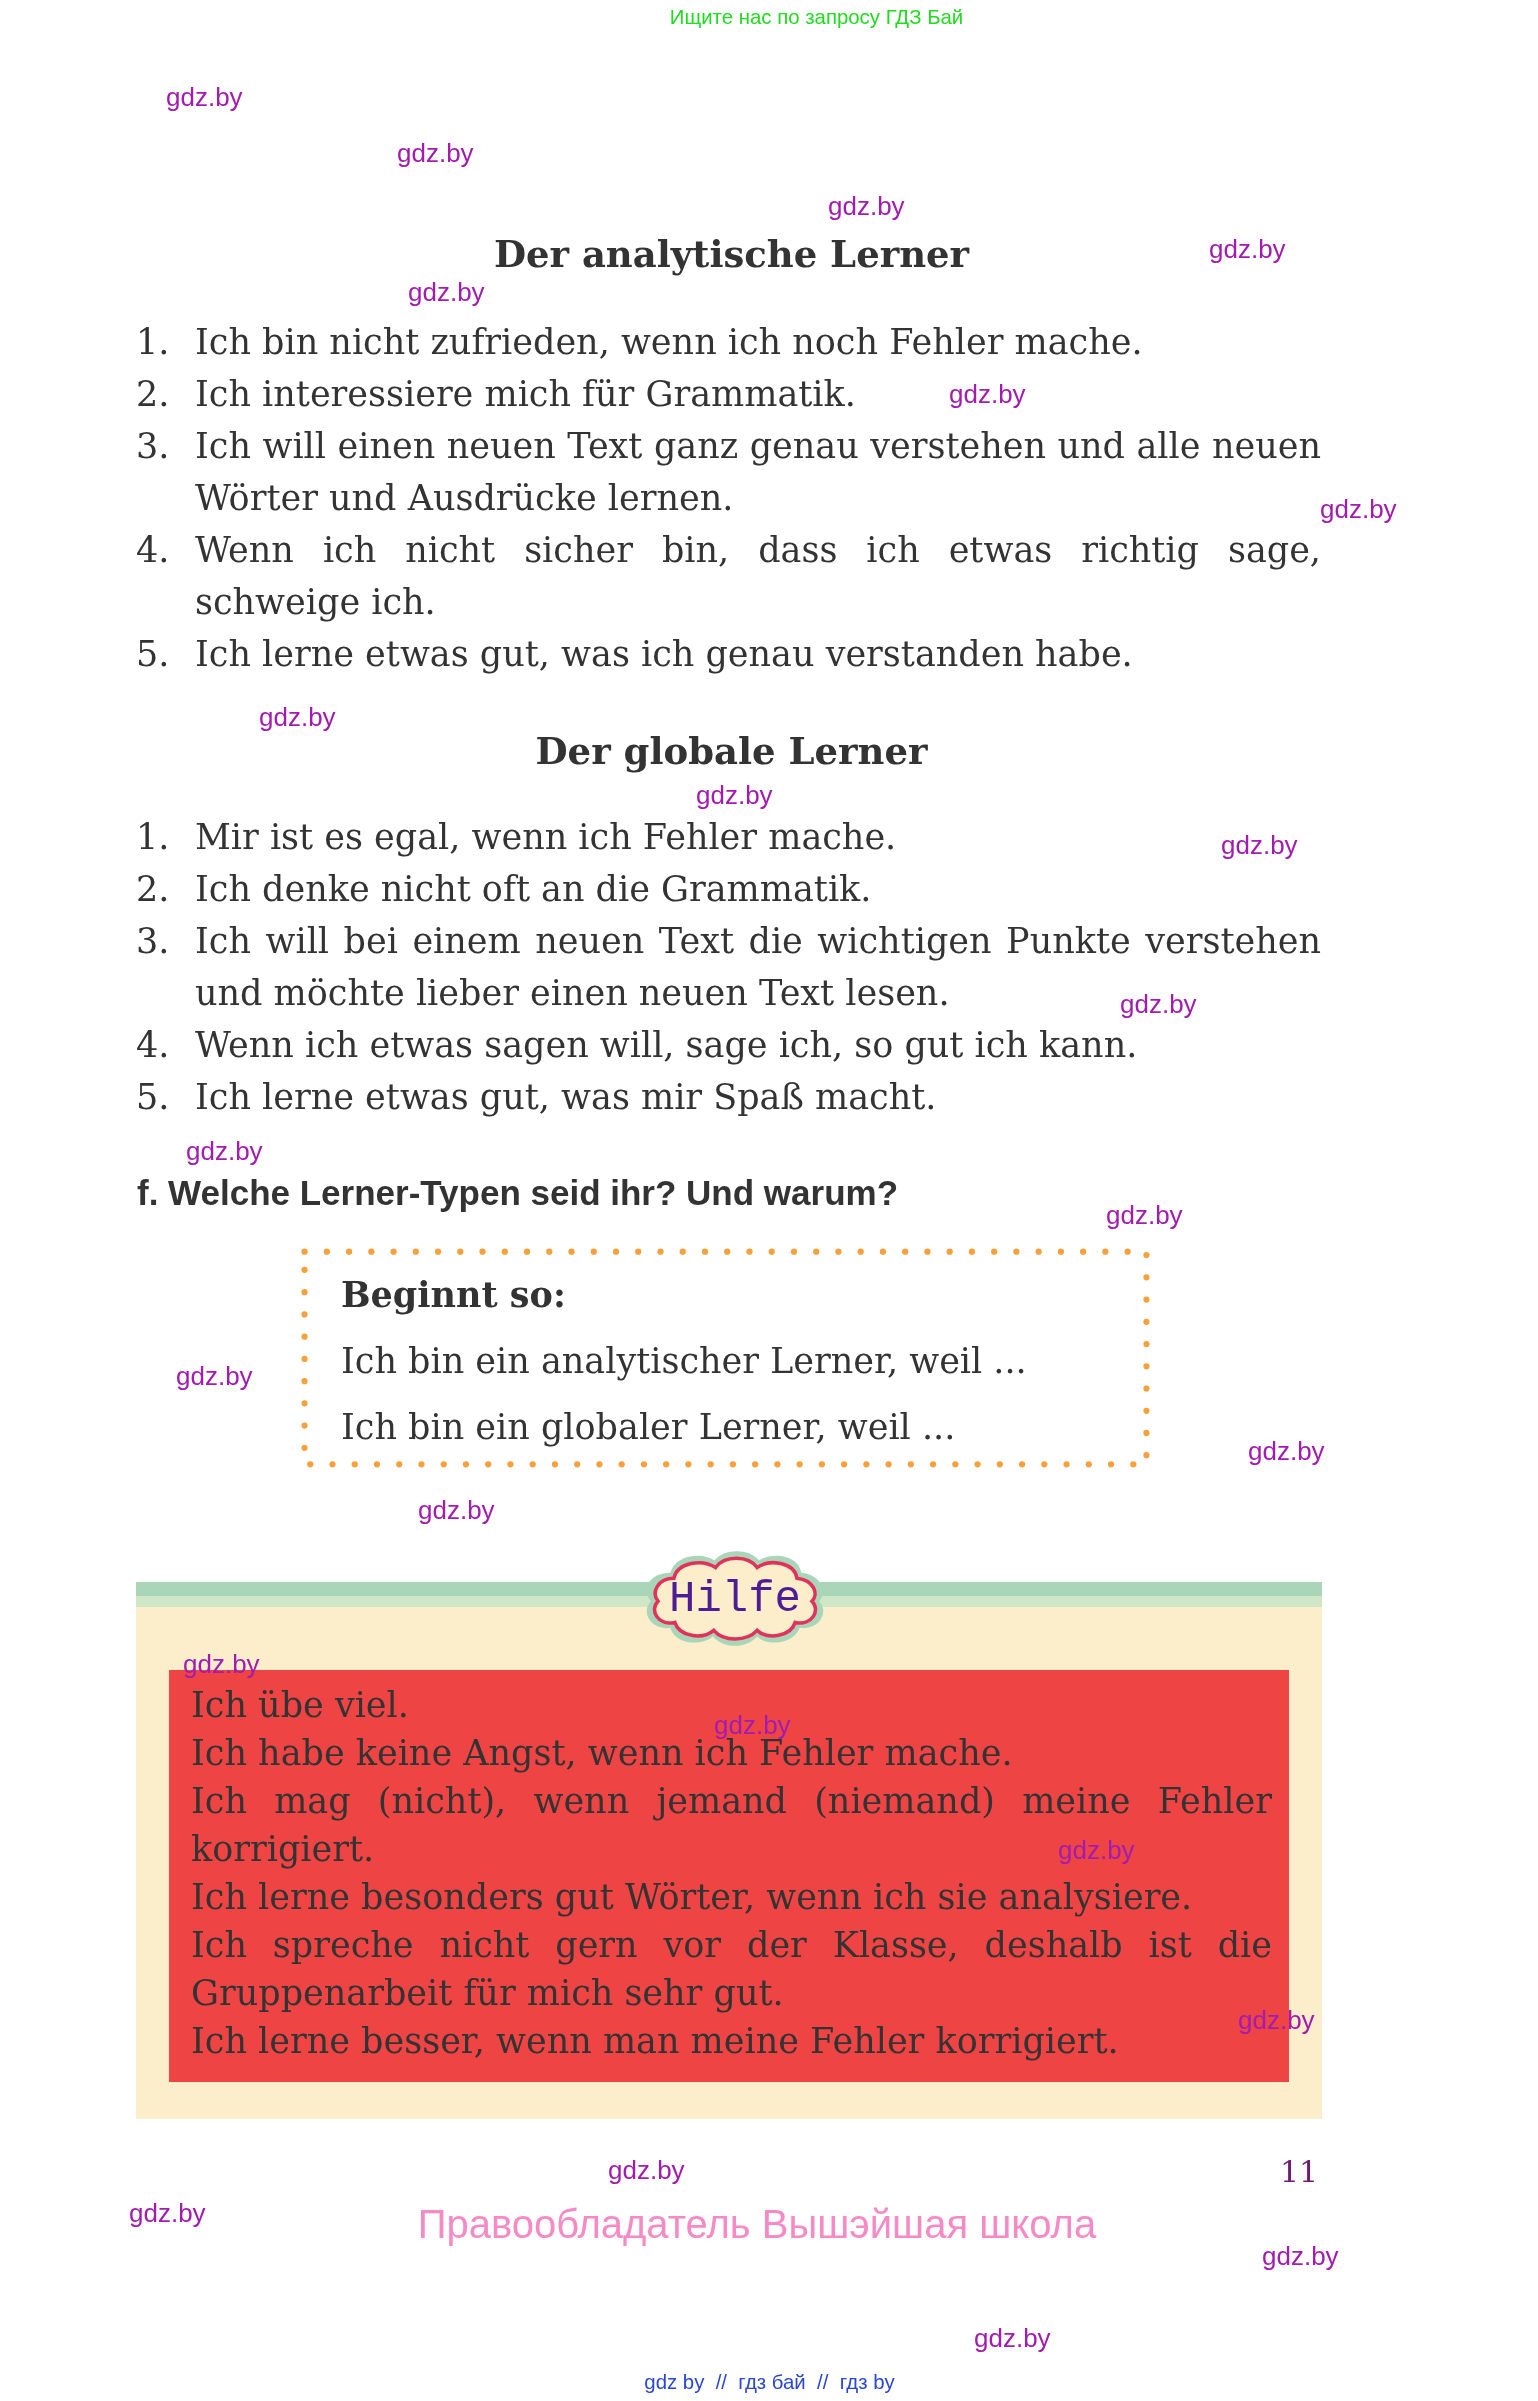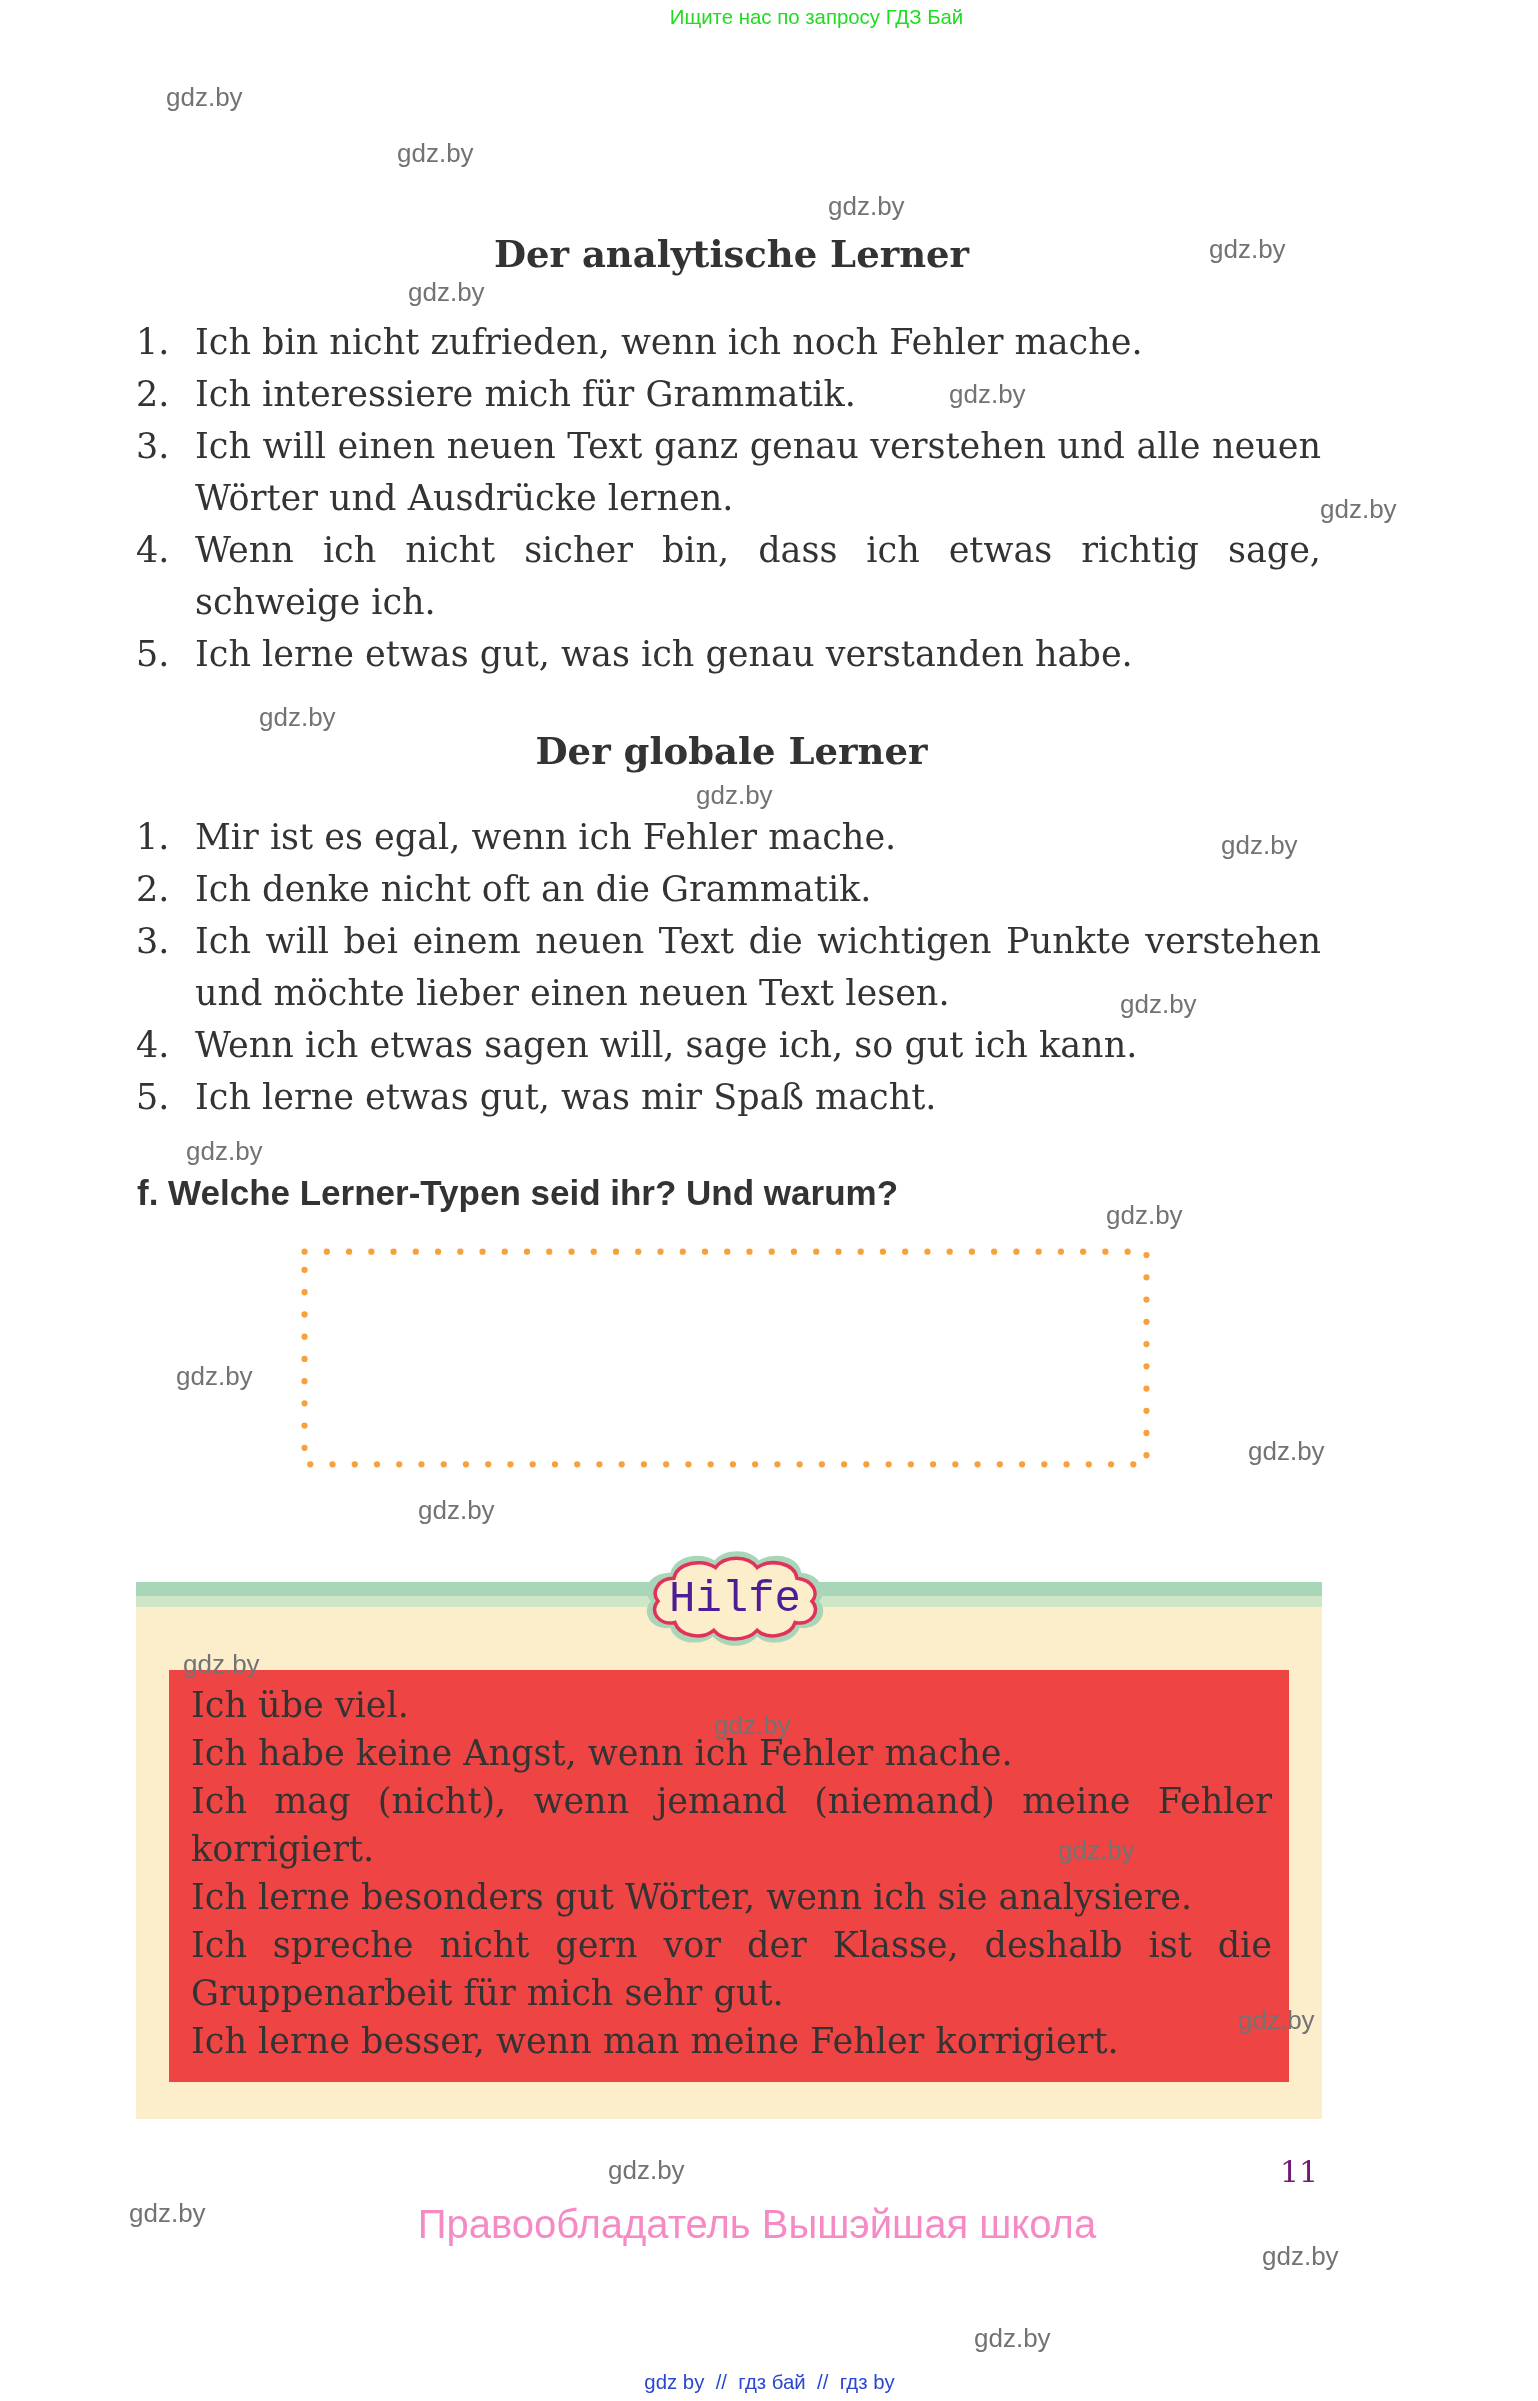--- a/index.html
+++ b/index.html
@@ -1,18 +1,18 @@
 <!DOCTYPE html>
 <html style="font-size:14px"><head>
 <meta charset="utf-8">
 <style>
   html, body { margin:0; padding:0; background:#ffffff; }
   body { width:1539px; height:2401px; position:relative; overflow:hidden; font-family:"DejaVu Serif", serif; color:#333333; }
   .banner-top { position:absolute; left:0; top:3.5px; width:1539px; text-align:center; font-family:"Liberation Sans", sans-serif; font-size:20.4px; color:#1fdc1f; line-height:26.6px;padding-left:47px; }
-  .wm { position:absolute; font-family:"Liberation Sans", sans-serif; font-size:26px; color:#737373; line-height:30px; white-space:nowrap; }
+  .wm { position:absolute; font-family:"Liberation Sans", sans-serif; font-size:26px; color:#a21caf; line-height:30px; white-space:nowrap; }
   .section-title { position:absolute; left:133px; width:1197px; text-align:center; font-family:"DejaVu Serif", serif; font-weight:bold; font-size:37px; color:#333333; line-height:44px; letter-spacing:0px; }
   .list { position:absolute; left:136px; width:1185px; margin:0; padding:0; list-style:none; }
   .list li { position:relative; padding-left:59px; font-family:"DejaVu Serif", serif; font-size:35px; line-height:52px; text-align:justify; color:#333333; }
   .list li .num { position:absolute; left:0; top:0; }
   .task-heading { position:absolute; left:137px; top:1172px; font-family:"Liberation Sans", sans-serif; font-weight:bold; font-size:35px; color:#333333; line-height:41px; white-space:nowrap; }
   .dot-box { position:absolute; left:301px; top:1248px; width:849px; height:220px; }
   .dot-box svg { position:absolute; left:0; top:0; }
   .dot-box .content { position:absolute; left:40px; top:14px; font-family:"DejaVu Serif", serif; font-size:35px; color:#333333; }
   .dot-box .content .line { line-height:66px; white-space:nowrap; }
   .dot-box .content .lead { font-weight:bold; }
@@ -67,20 +67,25 @@
   <li><span class="num">4.</span><span>Wenn ich etwas sagen will, sage ich, so gut ich kann.</span></li>
   <li><span class="num">5.</span><span>Ich lerne etwas gut, was mir Spaß macht.</span></li>
 </ol>
 
 <div class="task-heading">f. Welche Lerner-Typen seid ihr? Und warum?</div>
 
 <div class="dot-box">
   <svg width="849" height="220" viewBox="0 0 958 248">
     <rect x="4" y="4" width="950" height="240" fill="none" stroke="#f7a03c" stroke-width="7" stroke-linecap="round" stroke-dasharray="0.1 25"></rect>
   </svg>
+  <div class="content">
+    <div class="line lead">Beginnt so:</div>
+    <div class="line">Ich bin ein analytischer Lerner, weil ...</div>
+    <div class="line">Ich bin ein globaler Lerner, weil ...</div>
+  </div>
 </div>
 
 <div class="hilfe-panel">
   <div class="bar-dark"></div>
   <div class="bar-light"></div>
   <div class="inner">
     <div class="txt">
       <p>Ich übe viel.</p>
       <p>Ich habe keine Angst, wenn ich Fehler mache.</p>
       <p>Ich mag (nicht), wenn jemand (niemand) meine Fehler korrigiert.</p>

